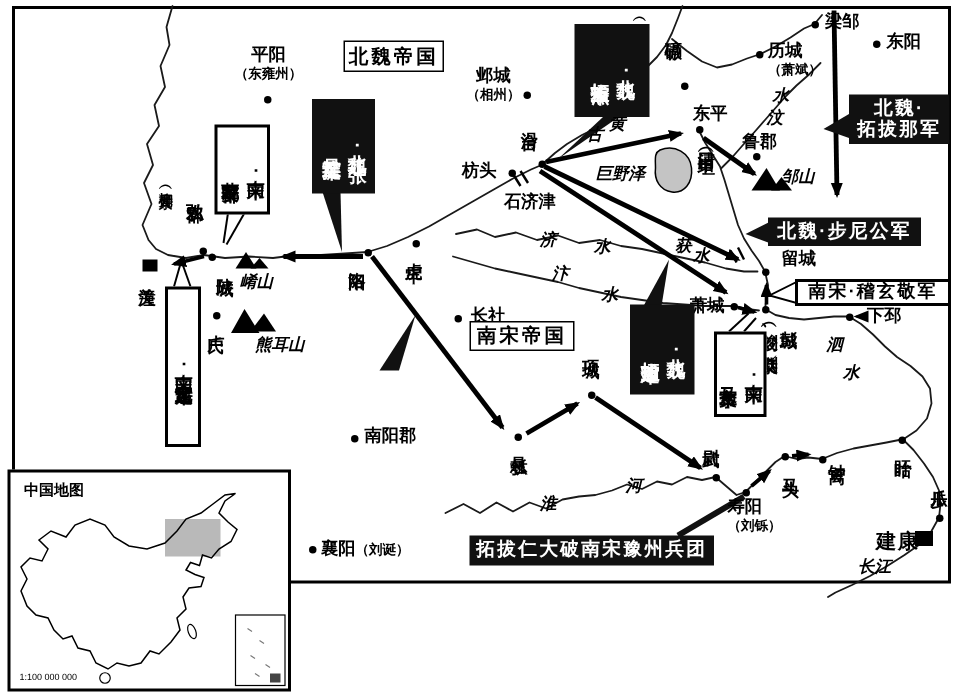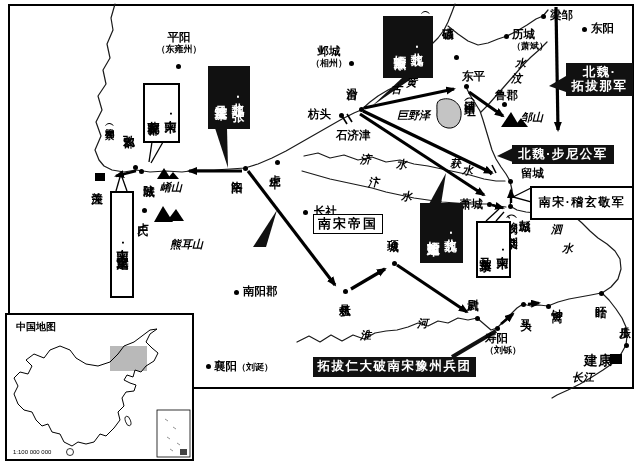--- a/index.html
+++ b/index.html
@@ -193,45 +193,46 @@
 是连提军</div>
       <div class="black-box abox h" style="left: 566px; top: 63px; width: 67px; height: 33px;">北魏·
 拓拔那军</div>
       <div class="black-box abox h" style="left: 512px; top: 145px; width: 102px; height: 19px;">北魏·步尼公军</div>
       <div class="black-box abox v" style="left: 420px; top: 203px; width: 43px; height: 60px;">北魏·
 拓拔建军</div>
       <div class="black-box abox h" style="left: 313px; top: 357px; width: 163px; height: 20px;">拓拔仁大破南宋豫州兵团</div>
       <div class="white-box abox v" style="left: 143px; top: 83px; width: 37px; height: 60px;">南宋·
 薛安都军</div>
       <div class="white-box abox v" style="left: 110px; top: 191px; width: 24px; height: 107px;">南宋·庞法起军</div>
-      <div class="white-box abox h" style="left: 530px; top: 186px; width: 104px; height: 34px;">南宋·稽玄敬军</div>
+      <div class="white-box abox h" style="left: 530px; top: 186px; width: 104px; height: 18px;">南宋·稽玄敬军</div>
       <div class="white-box abox v" style="left: 476px; top: 221px; width: 35px; height: 57px;">南宋·
 马文恭军</div>
       <div class="rvr" style="left: 391px; top: 82px;">古</div>
       <div class="rvr" style="left: 406px; top: 75px;">黄</div>
       <div class="rvr" style="left: 414px; top: 58px;">河</div>
       <div class="rvr" style="left: 515px; top: 56px;">水</div>
       <div class="rvr" style="left: 511px; top: 71px;">汶</div>
       <div class="rvr" style="left: 360px; top: 152px;">济</div>
       <div class="rvr" style="left: 396px; top: 157px;">水</div>
       <div class="rvr" style="left: 368px; top: 175px;">汴</div>
       <div class="rvr" style="left: 401px; top: 189px;">水</div>
       <div class="rvr" style="left: 450px; top: 156px;">获</div>
       <div class="rvr" style="left: 462px; top: 163px;">水</div>
       <div class="rvr" style="left: 551px; top: 222px;">泗</div>
       <div class="rvr" style="left: 562px; top: 241px;">水</div>
       <div class="rvr" style="left: 360px; top: 328px;">淮</div>
       <div class="rvr" style="left: 417px; top: 316px;">河</div>
       <div class="rvr" style="left: 572px; top: 370px;">长江</div>
       <div class="mtn" style="left: 160px; top: 180px;">崤山</div>
-      <div class="mtn" style="left: 170px; top: 222px; margin-top: 15px;">熊耳山</div>
+      <div class="mtn" style="left: 170px; top: 222px;">熊耳山</div>
       <div class="mtn" style="left: 521px; top: 110px;">邹山</div>
       <div class="rvr" style="left: 397px; top: 108px;">巨野泽</div>
     </div>
 
+  <div class="empire-box" style="left:229px;top:27px;width:67px;height:21px">北魏帝国</div>
   <div class="empire-box" style="left:313px;top:214px;width:70px;height:20px">南宋帝国</div>
 
   <div id="inset">
     <div id="inset-title">中国地图</div>
     <div id="inset-scale">1:100 000 000</div>
     <svg width="185" height="144" viewBox="0 0 185 144">
       <rect x="103" y="31" width="37" height="25" fill="#b9b9b9"></rect>
       <polygon points="150,14 143,19 139,27 145,33 151,38 147,46 139,51 134,57 128,55 126,62 120,60 117,65 123,68 129,70 127,76 119,77 115,83 117,91 111,97 113,105 107,113 99,121 93,119 87,127 79,129 71,127 65,131 57,127 53,119 45,117 41,109 35,111 29,105 25,97 17,95 11,89 7,79 11,71 7,63 13,57 21,59 25,51 19,45 27,39 37,43 43,35 53,31 63,35 69,43 79,49 91,51 103,47 111,39 117,31 127,27 135,21 143,15" fill="none" stroke="#000" stroke-width="1"></polygon>
       <ellipse cx="121" cy="106" rx="2.5" ry="5" transform="rotate(-20 121 106)" fill="none" stroke="#000" stroke-width="0.8"></ellipse>
       <circle cx="63" cy="137" r="3.5" fill="none" stroke="#000" stroke-width="0.8"></circle>

